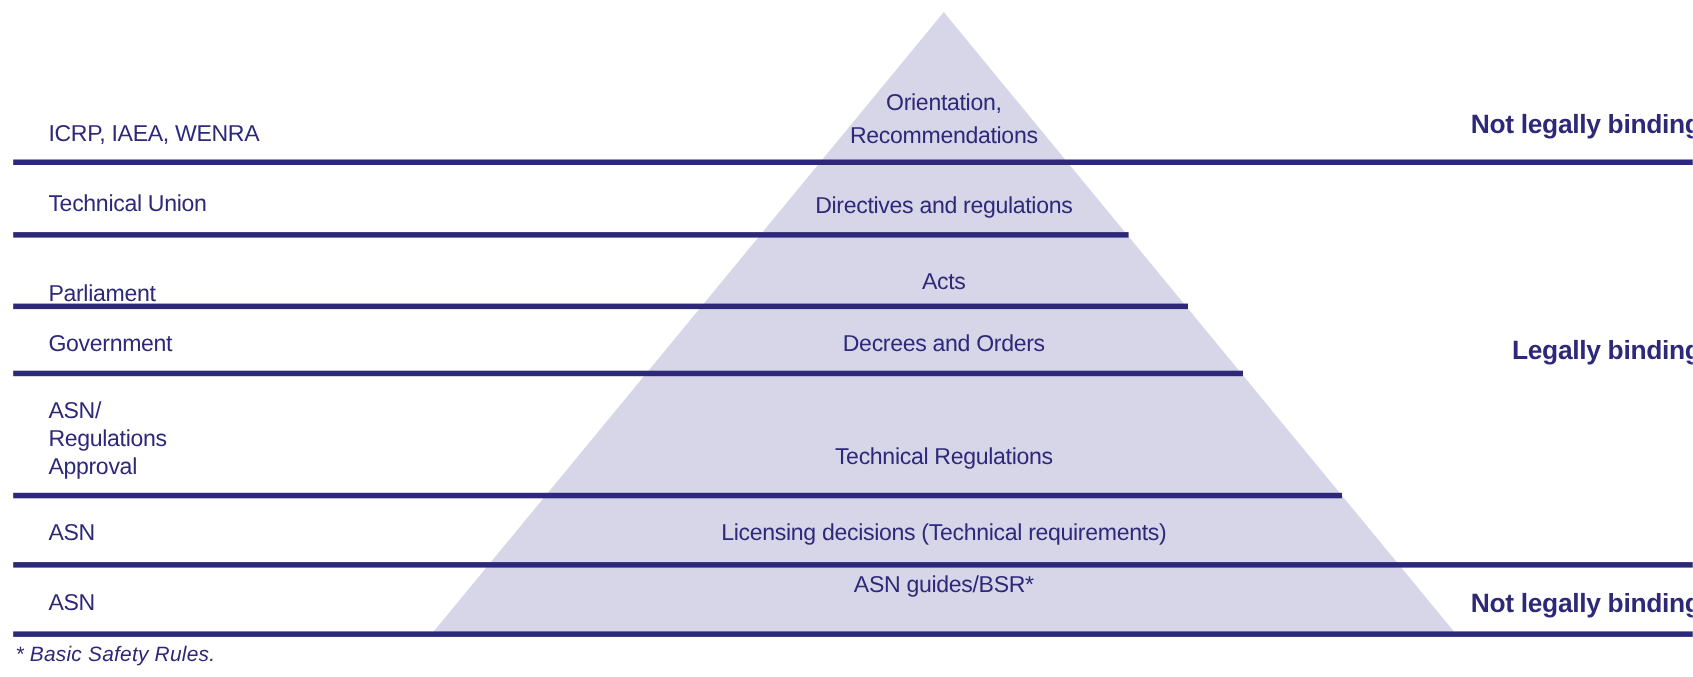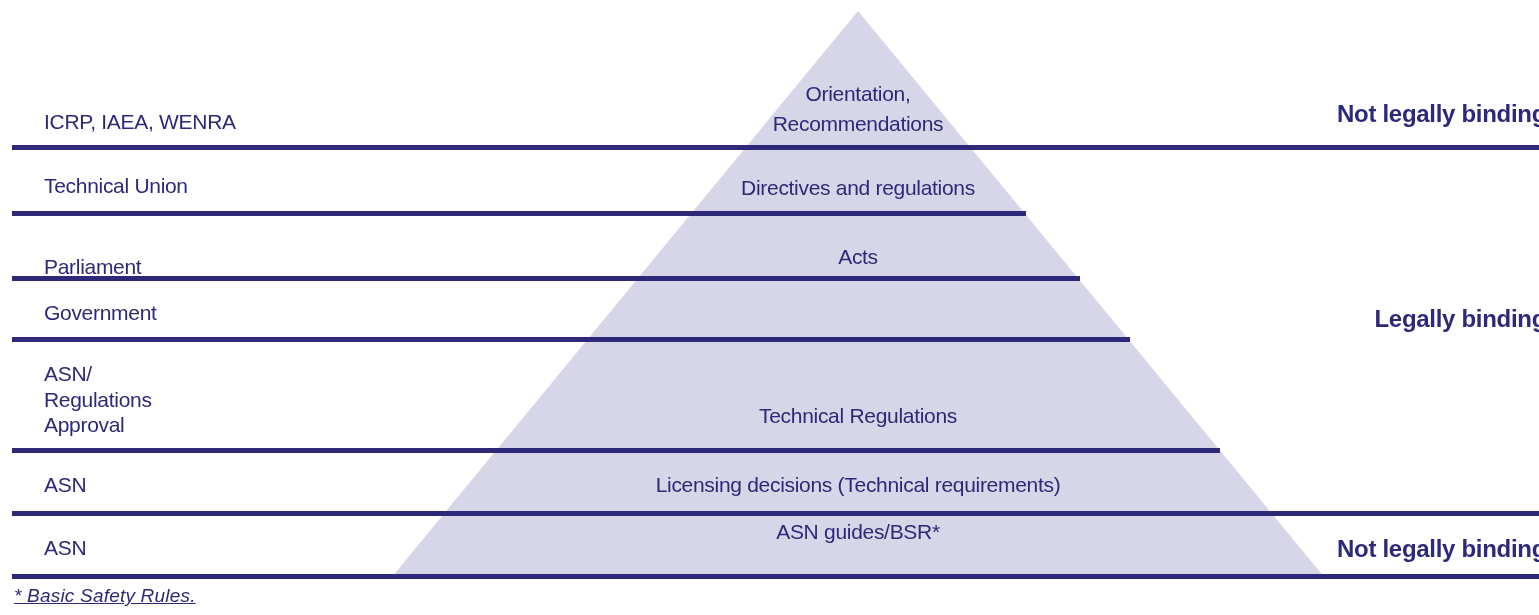--- a/index.html
+++ b/index.html
@@ -31,21 +31,21 @@
     font-weight:normal;font-size:21px;line-height:1.45;
     letter-spacing:-0.3px;white-space:pre-line;text-align:center;
   }
   .right-label{
     position:absolute;right:-7px;transform:translateY(-50%);
     font-weight:bold;font-size:24px;letter-spacing:-0.3px;
     white-space:nowrap;text-align:right;
   }
   .footnote{
     position:absolute;left:14px;top:585px;
-    font-style:italic;font-size:19px;letter-spacing:0.2px;text-decoration:underline;
+    font-style:italic;font-size:19px;letter-spacing:0.2px;
   }
 </style>
 </head>
 <body>
 
 <div class="canvas">
 
   <svg class="pyramid-svg" viewBox="0 0 1539 615" aria-hidden="true">
     <polygon points="858,11 391,578 1325,578"></polygon>
   </svg>
@@ -65,20 +65,21 @@
   <div class="left-label" style="top:399px;">ASN/
 Regulations
 Approval</div>
   <div class="left-label" style="top:485px;">ASN</div>
   <div class="left-label" style="top:548px;">ASN</div>
 
   <div class="center-label" style="top:109px;">Orientation,
 Recommendations</div>
   <div class="center-label" style="top:188px;">Directives and regulations</div>
   <div class="center-label" style="top:257px;">Acts</div>
+  <div class="center-label" style="top:313px;">Decrees and Orders</div>
   <div class="center-label" style="top:400px;margin-top:16px;">Technical Regulations</div>
   <div class="center-label" style="top:485px;">Licensing decisions (Technical requirements)</div>
   <div class="center-label" style="top:532px;">ASN guides/BSR*</div>
 
   <div class="right-label" style="top:114px;">Not legally binding</div>
   <div class="right-label" style="top:319px;">Legally binding</div>
   <div class="right-label" style="top:549px;">Not legally binding</div>
 
   <div class="footnote">* Basic Safety Rules.</div>
 

